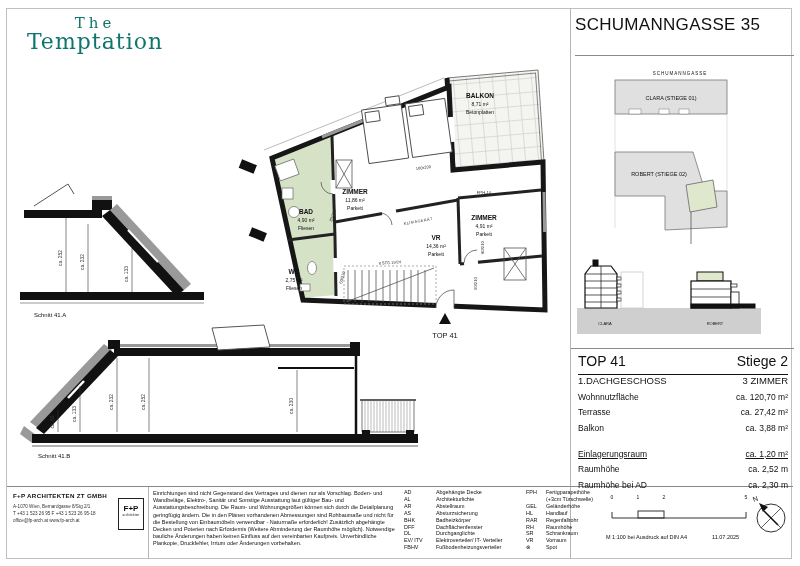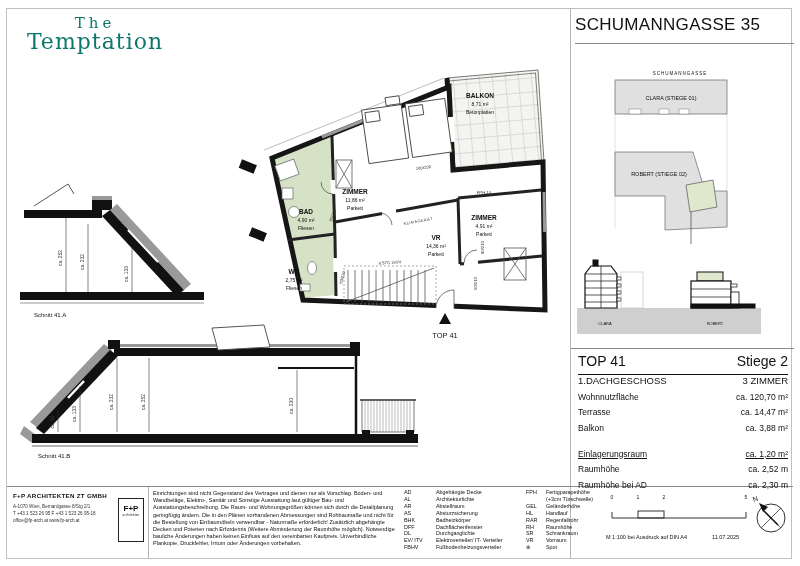--- a/index.html
+++ b/index.html
@@ -10,37 +10,37 @@
   .vline{background:#b5b5b5;width:1px;}
   .hline{background:#8a8a8a;height:1px;}
 
   
   .logo{left:14px;top:14px;width:162px;text-align:center;color:#0f766e;
         font-family:"DejaVu Serif",serif;}
   .logo .l1{font-size:15px;letter-spacing:4px;}
   .logo .l2{font-size:22px;letter-spacing:1px;margin-top:-3px;}
 
   
-  .header{left:575px;top:15px;width:219px;border-bottom:1px solid #8a8a8a;padding-bottom:8px;}
+  .header{left:575px;top:15px;width:219px;border-bottom:1px solid #8a8a8a;padding-bottom:20px;}
   .header .title{font-size:17px;letter-spacing:.3px;}
   .header .sub{font-size:9.5px;margin-top:3px;color:#222;}
 
   
   .info{left:578px;top:353px;width:210px;}
   .ip-head{display:flex;justify-content:space-between;align-items:baseline;font-size:14px;
            border-bottom:1.6px solid #111;padding-bottom:5px;}
   .ip-sub{display:flex;justify-content:space-between;font-size:9.5px;}
   .ip-row{display:flex;justify-content:space-between;font-size:8.5px;margin-top:5.5px;}
   .ip-gap{margin-top:16px;text-decoration:underline;}
 
   
   .fp{left:13px;top:492px;width:133px;}
   .fp-name{font-size:6.2px;font-weight:bold;letter-spacing:.3px;}
   .fp-addr{font-size:4.6px;line-height:1.55;margin-top:4px;color:#333;}
-  .fp-logo{position:absolute;right:2px;top:6px;width:26px;height:44px;border:1.2px solid #222;
+  .fp-logo{position:absolute;right:2px;top:6px;width:26px;height:32px;border:1.2px solid #222;
            text-align:center;box-sizing:border-box;}
   .fp-logo .m{font-size:8px;font-weight:bold;margin-top:5px;}
   .fp-logo .s{font-size:3px;letter-spacing:.2px;}
   .legal{left:153px;top:490px;width:243px;font-size:5.5px;line-height:1.31;color:#111;}
   .legend{font-size:5.4px;line-height:6.9px;color:#111;}
   .lg-row{display:flex;}
   .lg-abbr{flex:0 0 32px;}
   .legend2 .lg-abbr{flex:0 0 20px;}
   .lg-desc{flex:1;white-space:pre-line;}
   .scale-note{font-size:5.5px;color:#111;}
@@ -125,21 +125,21 @@
     <div class="ip-sub">
       <span>1.DACHGESCHOSS</span>
       <span>3 ZIMMER</span>
     </div>
     <div class="ip-row">
       <span>Wohnnutzfläche</span>
       <span>ca. 120,70 m²</span>
     </div>
     <div class="ip-row">
       <span>Terrasse</span>
-      <span>ca. 14,47 m²</span>
+      <span>ca. 27,42 m²</span>
     </div>
     <div class="ip-row">
       <span>Balkon</span>
       <span>ca. 3,88 m²</span>
     </div>
     <div class="ip-row ip-gap">
       <span>Einlagerungsraum</span>
       <span>ca. 1,20 m²</span>
     </div>
     <div class="ip-row">

